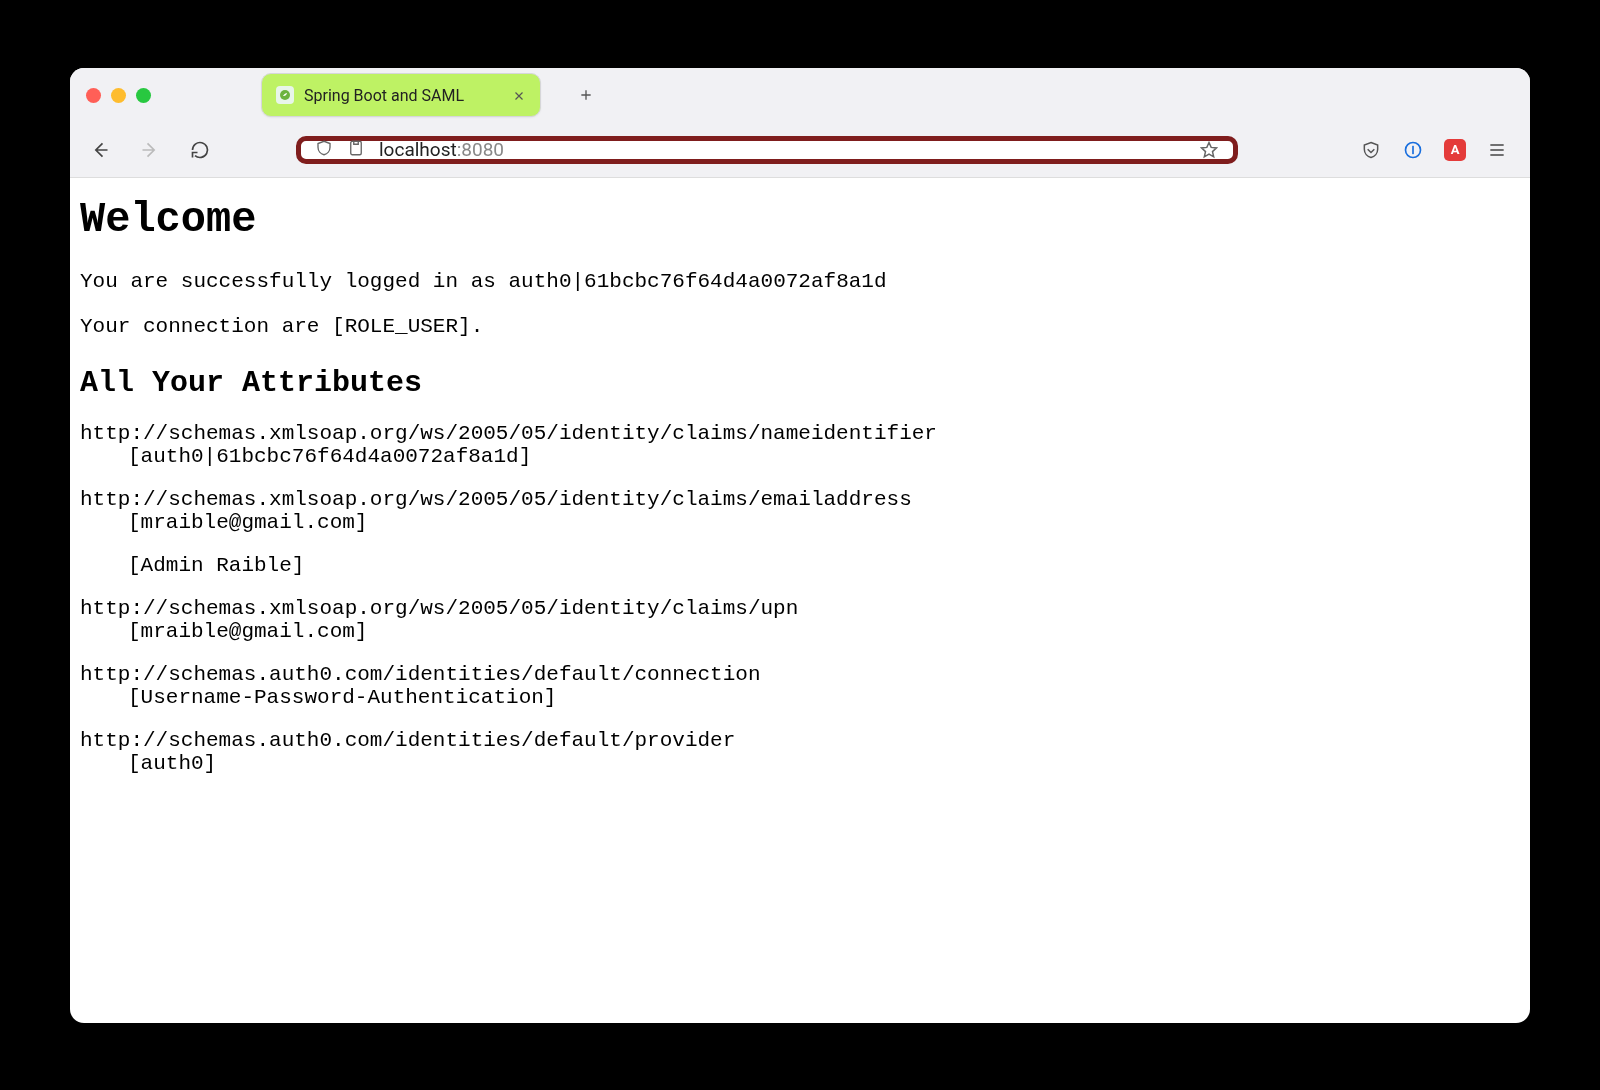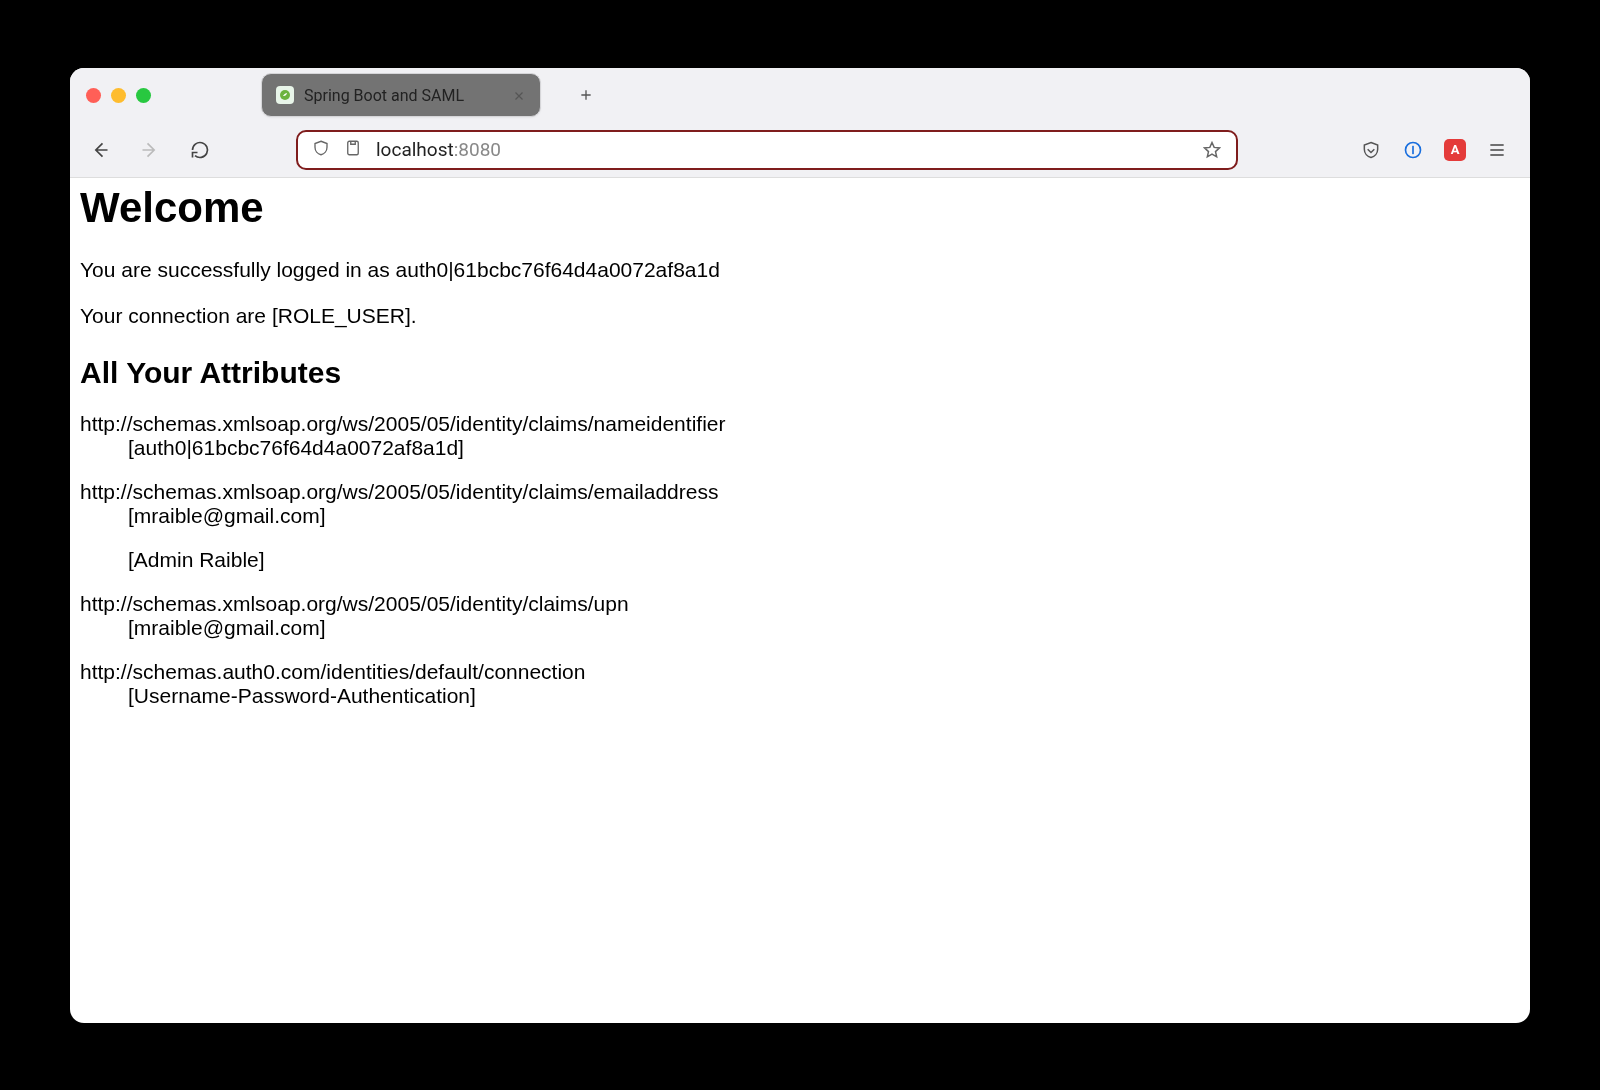--- a/index.html
+++ b/index.html
@@ -40,21 +40,21 @@
     }
     .dot {
       width: 15px; height: 15px; border-radius: 50%;
     }
     .dot.red { background: #ff5f57; }
     .dot.yellow { background: #febc2e; }
     .dot.green { background: #28c840; }
     .tab {
       display: flex;
       align-items: center;
-      background: #737373;
+      background: #bef264;
       border: 1px solid #d6d6d9;
       border-radius: 10px;
       height: 44px;
       padding: 0 14px;
       gap: 10px;
       min-width: 280px;
       box-shadow: 0 1px 2px rgba(0,0,0,0.05);
     }
     .favicon {
       width: 18px; height: 18px; border-radius: 4px;
@@ -79,44 +79,44 @@
     .nav-btn {
       display:flex;align-items:center;justify-content:center;
       width:28px;height:28px;
     }
     .nav-btn svg { width:20px;height:20px; }
     .nav-btn.disabled svg { stroke:#bbb; }
     .nav-btn.enabled svg { stroke:#444; }
     .urlbar {
       flex:1;
       background:#fff;
-      border:2px solid #7f1d1d;
+      border:5px solid #7f1d1d;
       border-radius:10px;
-      height:40px;
+      height:28px;
       display:flex;
       align-items:center;
       padding:0 14px;
       gap:14px;
       margin-left:60px;
       margin-right:20px;
     }
     .urlbar-icon svg { width:18px;height:18px; stroke:#666; fill:none; }
     .url-text { font-size:19px; color:#222; flex:1; }
     .url-text .faded { color:#888; }
     .star-icon { display:flex; }
     .star-icon svg { width:20px;height:20px;stroke:#666;fill:none; }
     .right-icons { display:flex; gap:20px; align-items:center; margin-left:80px; padding-right:6px; }
     .ext-icon { width:22px;height:22px; display:flex;align-items:center;justify-content:center; }
     .ext-icon svg { width:20px;height:20px; }
     .ext-red { width:22px;height:22px;border-radius:5px;background:#e43b3a;display:flex;align-items:center;justify-content:center;color:#fff;font-size:13px;font-weight:700; }
     .content {
       flex:1;
       overflow:auto;
-      padding: 0 10px;
-      font-family: Liberation Sans, sans-serif;
+      padding: 12px 10px;
+      font-family: Liberation Mono, monospace;
       color:#000;
     }
     .content h1 { font-size:42px; font-weight:700; margin:6px 0 26px; }
     .content p { font-size:21px; margin:7px 0 22px; }
     .content h2 { font-size:30px; font-weight:700; margin:28px 0 22px; }
     .attr-block { margin-bottom:20px; font-size:21px; }
     .attr-name { }
     .attr-value { padding-left:48px; }
   </style>
 </head>
@@ -234,15 +234,19 @@
           <div class="attr-value">[Admin Raible]</div>
         </div>
         <div class="attr-block">
           <div class="attr-name">http://schemas.xmlsoap.org/ws/2005/05/identity/claims/upn</div>
           <div class="attr-value">[mraible@gmail.com]</div>
         </div>
         <div class="attr-block">
           <div class="attr-name">http://schemas.auth0.com/identities/default/connection</div>
           <div class="attr-value">[Username-Password-Authentication]</div>
         </div>
+        <div class="attr-block">
+          <div class="attr-name">http://schemas.auth0.com/identities/default/provider</div>
+          <div class="attr-value">[auth0]</div>
+        </div>
       </div>
   </div>
 </div>
 
 </body></html>

